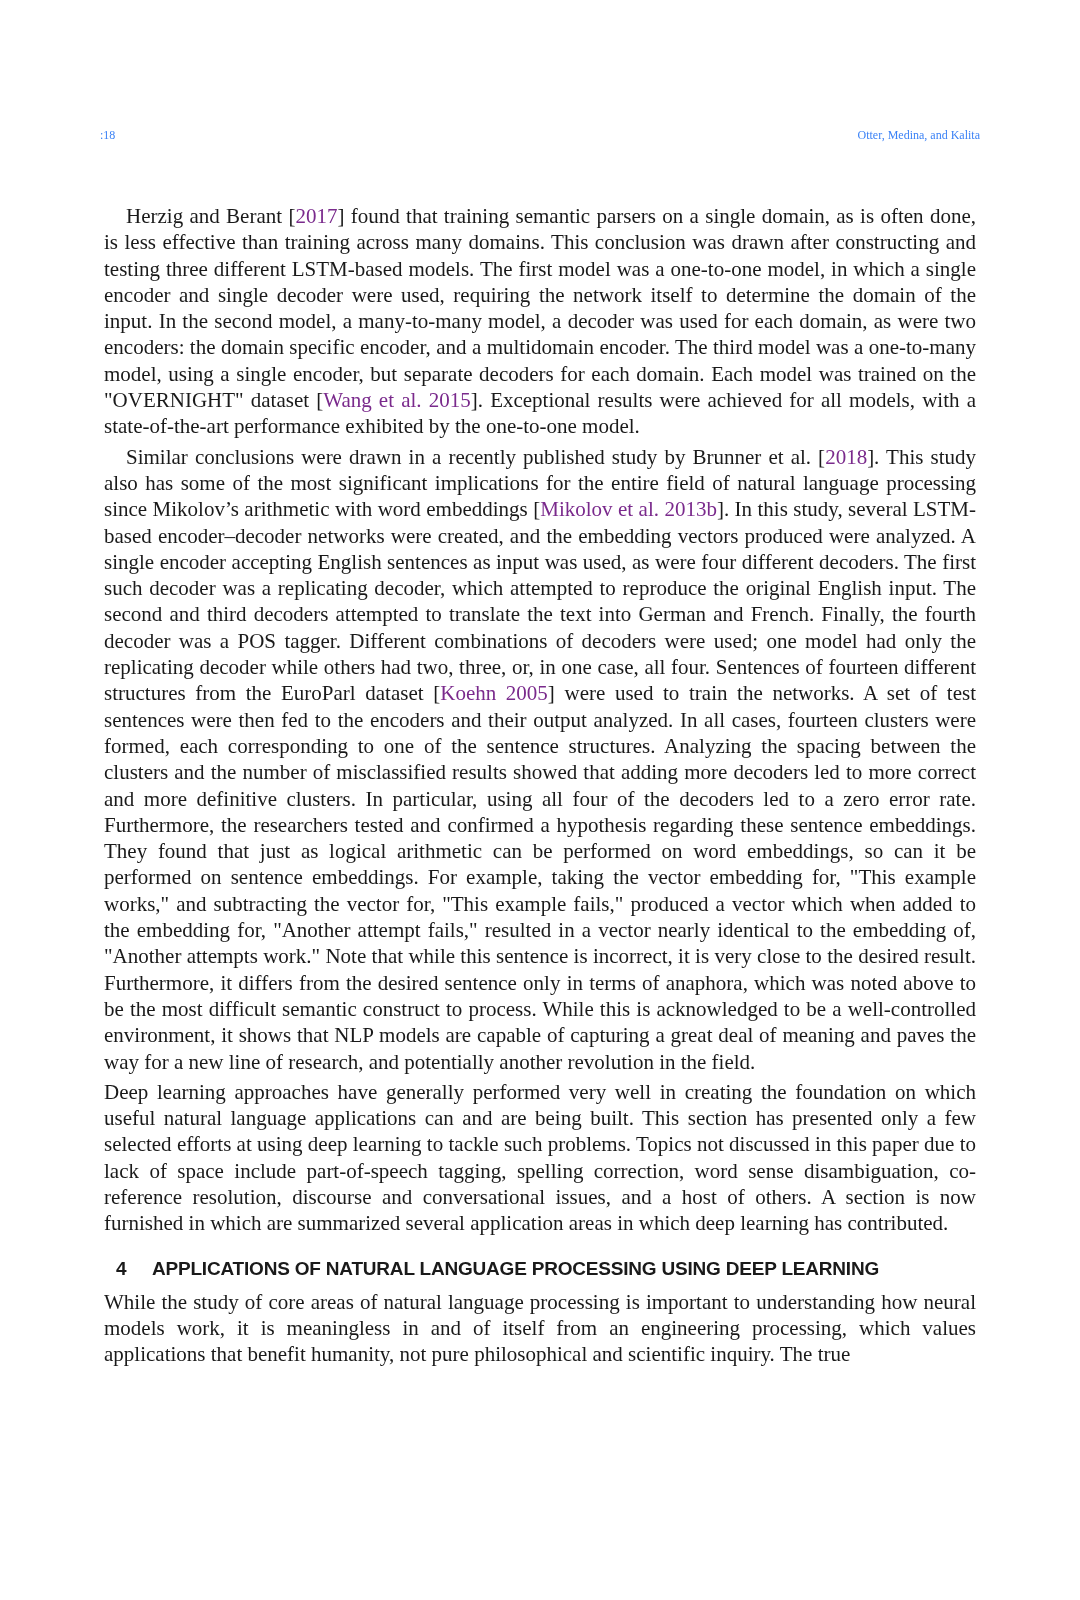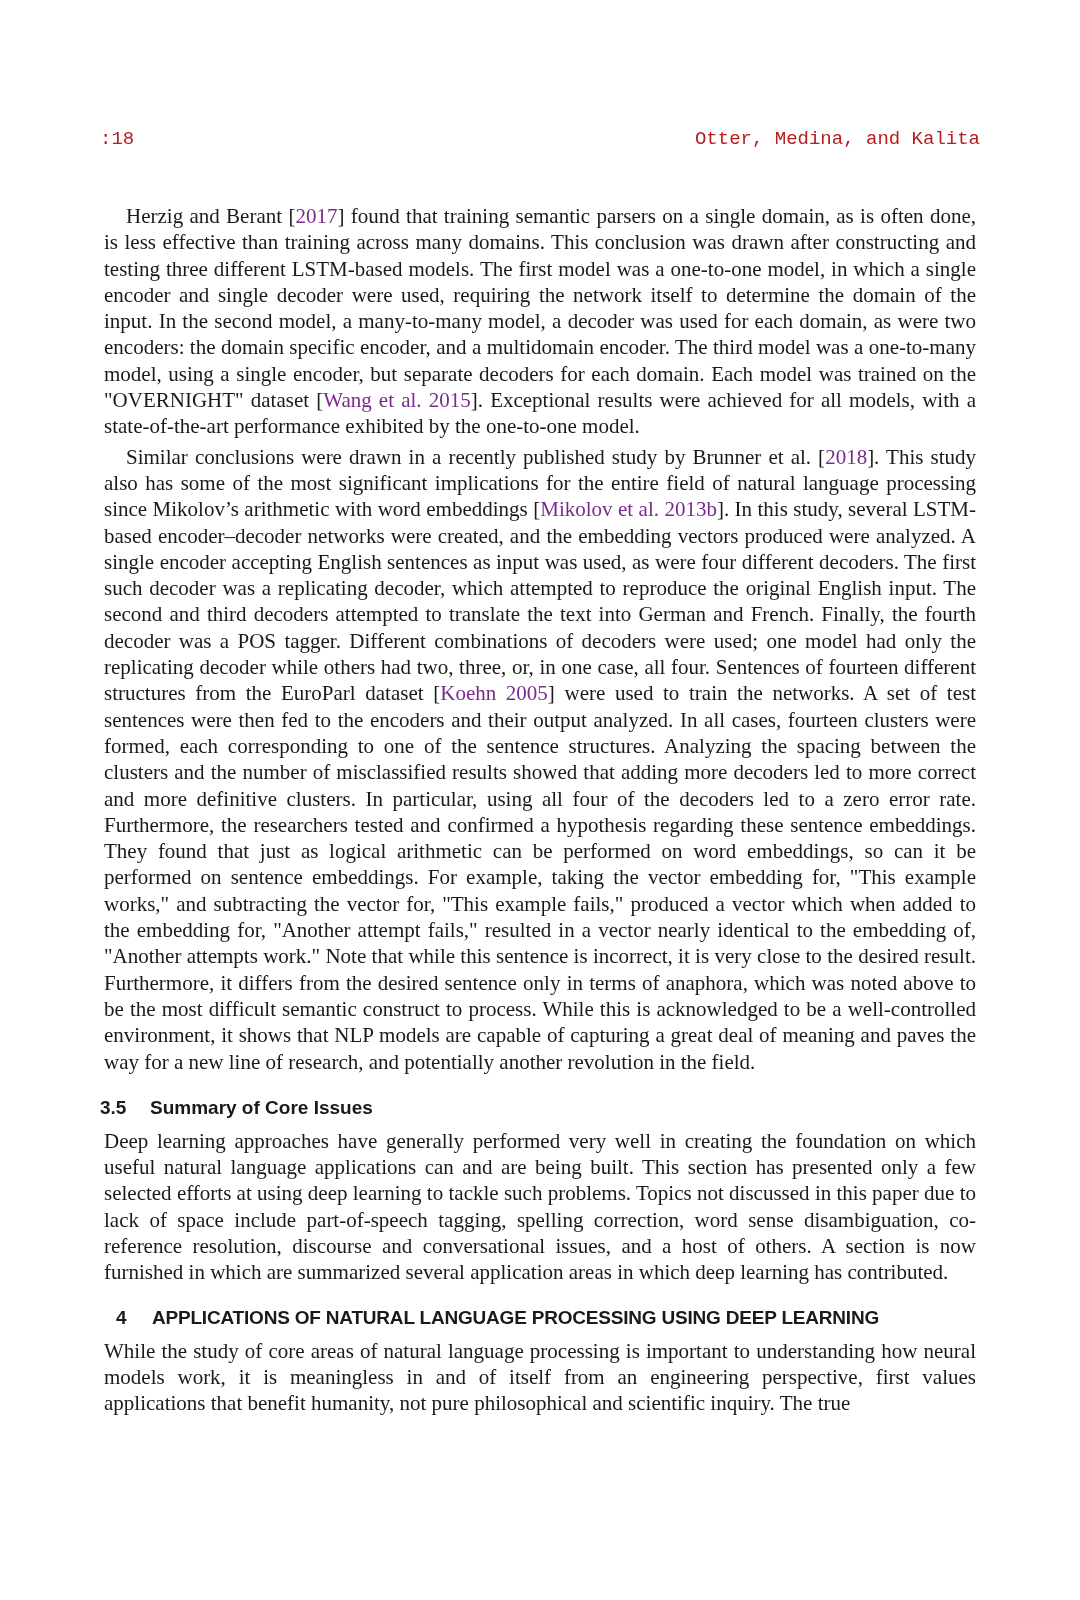--- a/index.html
+++ b/index.html
@@ -1,19 +1,19 @@
 <!DOCTYPE html>
 <html><head>
 <meta charset="utf-8">
 <style>
   html, body { margin: 0; padding: 0; background: #ffffff; }
   body { width: 1080px; height: 1600px; position: relative; overflow: hidden;
          font-family: "Liberation Serif", "DejaVu Serif", serif; color: #1a1a1a; }
   .header { position: absolute; top: 128px; left: 100px; width: 880px; height: 26px;
-            font-family: Liberation Mono, monospace; font-size: 19px; color: #b91c1c; }
+            font-family: Liberation Serif, serif; font-size: 12px; color: #3b82f6; }
   .header .left { position: absolute; left: 0; top: 0; }
   .header .right { position: absolute; right: 0; top: 0; text-align: right; }
   .body { position: absolute; top: 199px; left: 100px; width: 880px; }
   p { margin: 4px; font-size: 21px; line-height: 26.3px; text-align: justify; text-align-last: left; }
   p.indent { text-indent: 22px; }
   .cite { color: #7a2a8c; }
   h3 { margin: 21px 0 8px 0; font-family: "Liberation Sans", "DejaVu Sans", sans-serif;
        font-size: 19px; font-weight: bold; line-height: 24px; color: #1a1a1a; }
   h2 { margin: 20px 0 8px 16px; font-family: "Liberation Sans", "DejaVu Sans", sans-serif;
        font-size: 19px; font-weight: bold; line-height: 24px; color: #1a1a1a; letter-spacing: -0.2px; }
@@ -27,19 +27,18 @@
   <span class="left">:18</span>
   <span class="right">Otter, Medina, and Kalita</span>
 </div>
 
 <div class="body">
 
   <p class="indent"><span>Herzig and Berant [</span><a class="cite">2017</a><span>] found that training semantic parsers on a single domain, as is often done, is less effective than training across many domains. This conclusion was drawn after constructing and testing three different LSTM-based models. The first model was a one-to-one model, in which a single encoder and single decoder were used, requiring the network itself to determine the domain of the input. In the second model, a many-to-many model, a decoder was used for each domain, as were two encoders: the domain specific encoder, and a multidomain encoder. The third model was a one-to-many model, using a single encoder, but separate decoders for each domain. Each model was trained on the "OVERNIGHT" dataset [</span><a class="cite">Wang et al. 2015</a><span>]. Exceptional results were achieved for all models, with a state-of-the-art performance exhibited by the one-to-one model.</span></p>
 
   <p class="indent"><span>Similar conclusions were drawn in a recently published study by Brunner et al. [</span><a class="cite">2018</a><span>]. This study also has some of the most significant implications for the entire field of natural language processing since Mikolov’s arithmetic with word embeddings [</span><a class="cite">Mikolov et al. 2013b</a><span>]. In this study, several LSTM-based encoder–decoder networks were created, and the embedding vectors produced were analyzed. A single encoder accepting English sentences as input was used, as were four different decoders. The first such decoder was a replicating decoder, which attempted to reproduce the original English input. The second and third decoders attempted to translate the text into German and French. Finally, the fourth decoder was a POS tagger. Different combinations of decoders were used; one model had only the replicating decoder while others had two, three, or, in one case, all four. Sentences of fourteen different structures from the EuroParl dataset [</span><a class="cite">Koehn 2005</a><span>] were used to train the networks. A set of test sentences were then fed to the encoders and their output analyzed. In all cases, fourteen clusters were formed, each corresponding to one of the sentence structures. Analyzing the spacing between the clusters and the number of misclassified results showed that adding more decoders led to more correct and more definitive clusters. In particular, using all four of the decoders led to a zero error rate. Furthermore, the researchers tested and confirmed a hypothesis regarding these sentence embeddings. They found that just as logical arithmetic can be performed on word embeddings, so can it be performed on sentence embeddings. For example, taking the vector embedding for, "This example works," and subtracting the vector for, "This example fails," produced a vector which when added to the embedding for, "Another attempt fails," resulted in a vector nearly identical to the embedding of, "Another attempts work." Note that while this sentence is incorrect, it is very close to the desired result. Furthermore, it differs from the desired sentence only in terms of anaphora, which was noted above to be the most difficult semantic construct to process. While this is acknowledged to be a well-controlled environment, it shows that NLP models are capable of capturing a great deal of meaning and paves the way for a new line of research, and potentially another revolution in the field.</span></p>
 
-  <h3><span class="secnum">3.5</span><span>Summary of Core Issues</span></h3>
   <p>Deep learning approaches have generally performed very well in creating the foundation on which useful natural language applications can and are being built. This section has presented only a few selected efforts at using deep learning to tackle such problems. Topics not discussed in this paper due to lack of space include part-of-speech tagging, spelling correction, word sense disambiguation, co-reference resolution, discourse and conversational issues, and a host of others. A section is now furnished in which are summarized several application areas in which deep learning has contributed.</p>
 
   <h2><span class="secnum">4</span><span>APPLICATIONS OF NATURAL LANGUAGE PROCESSING USING DEEP LEARNING</span></h2>
-  <p>While the study of core areas of natural language processing is important to understanding how neural models work, it is meaningless in and of itself from an engineering perspective, first values applications that benefit humanity, not pure philosophical and scientific inquiry. The true</p>
+  <p>While the study of core areas of natural language processing is important to understanding how neural models work, it is meaningless in and of itself from an engineering processing, which values applications that benefit humanity, not pure philosophical and scientific inquiry. The true</p>
 
 </div>
 
 </body></html>

